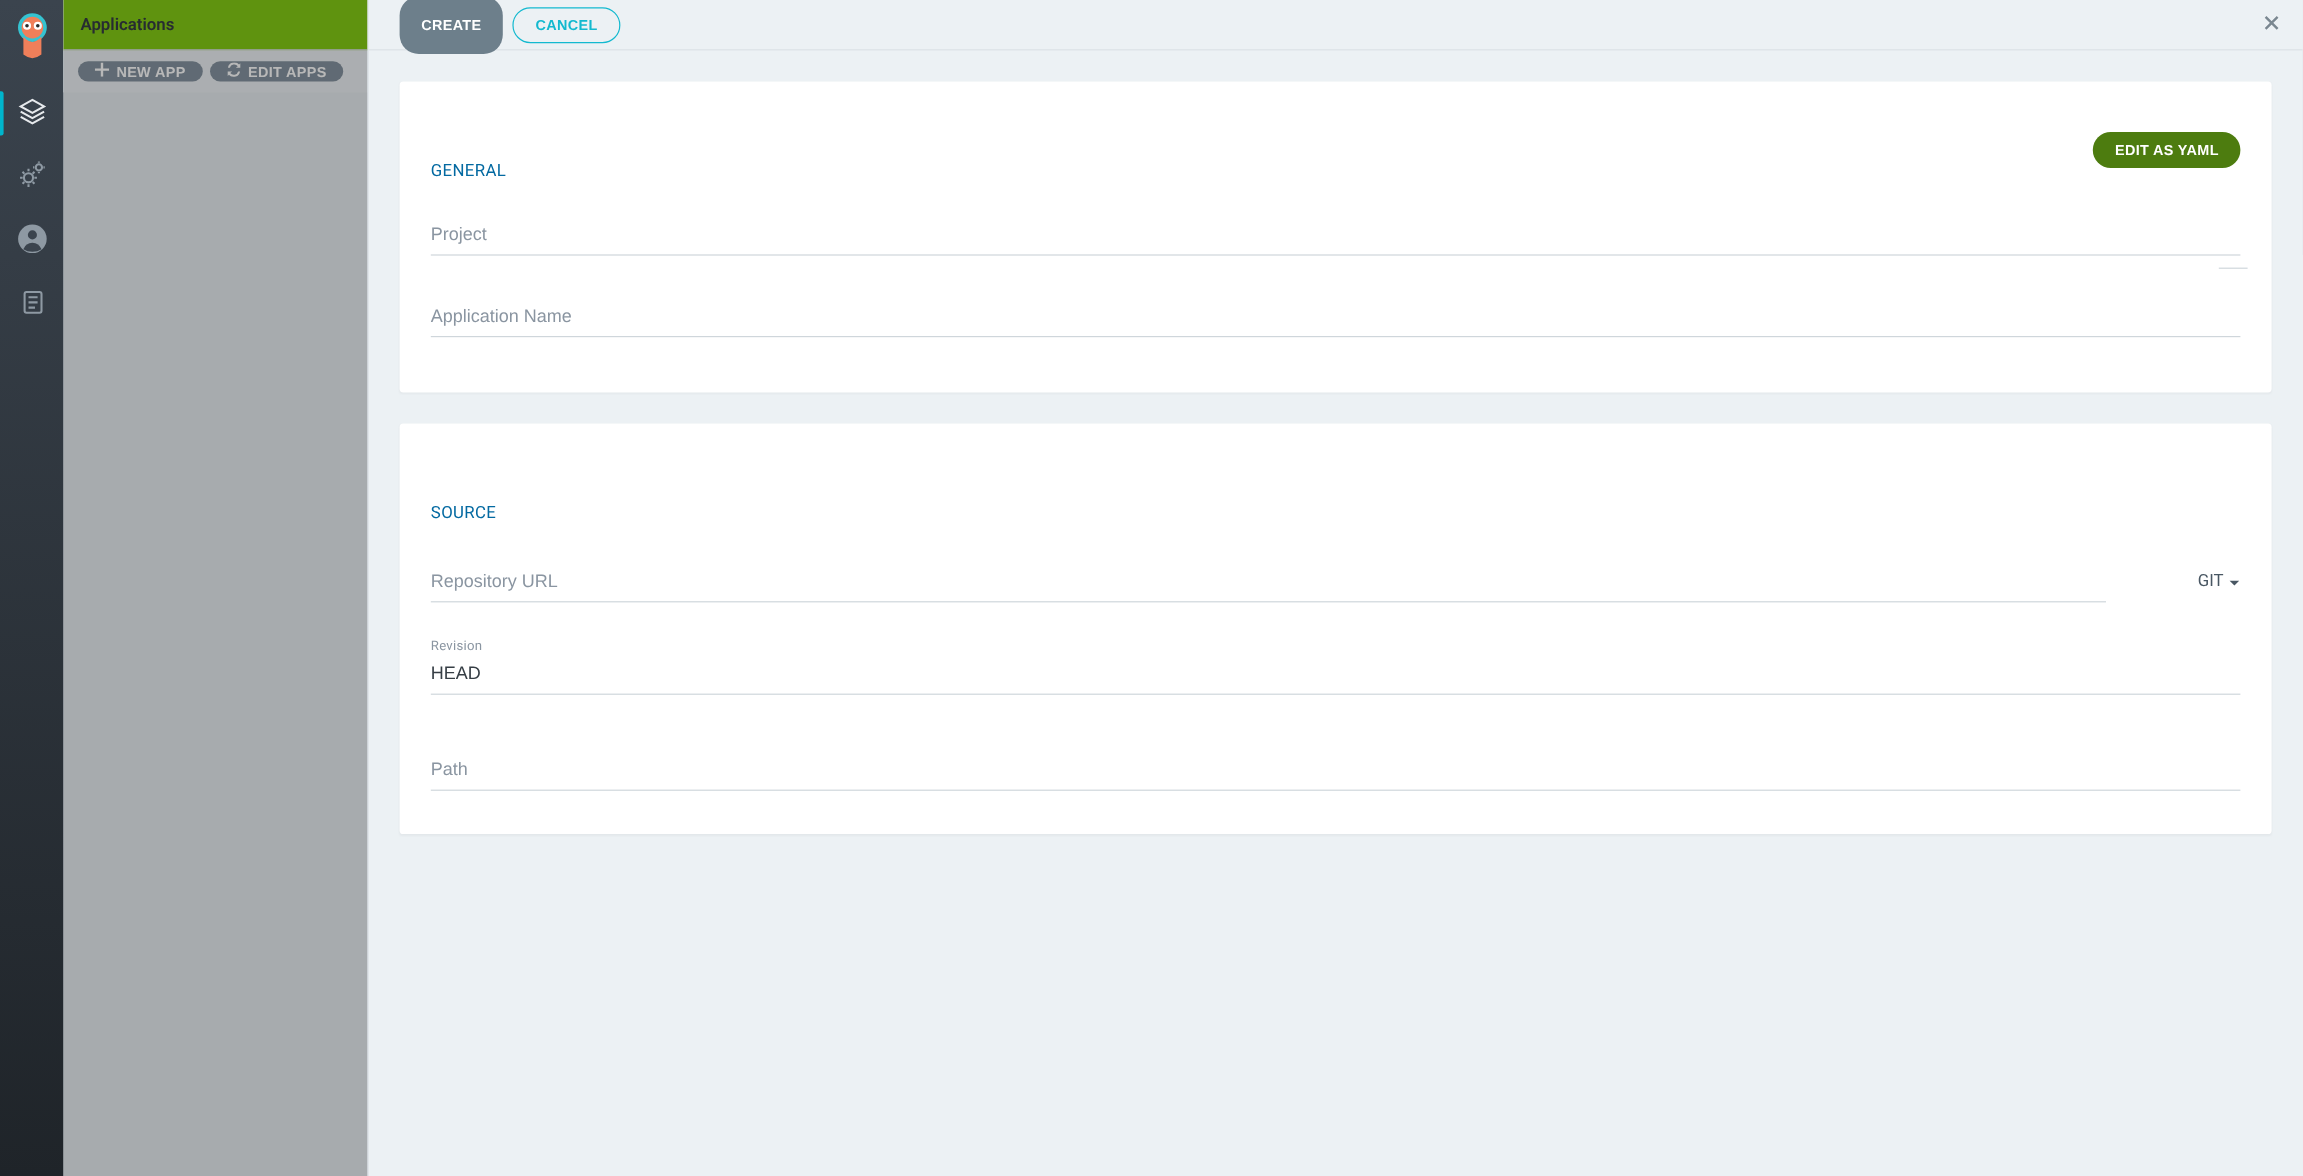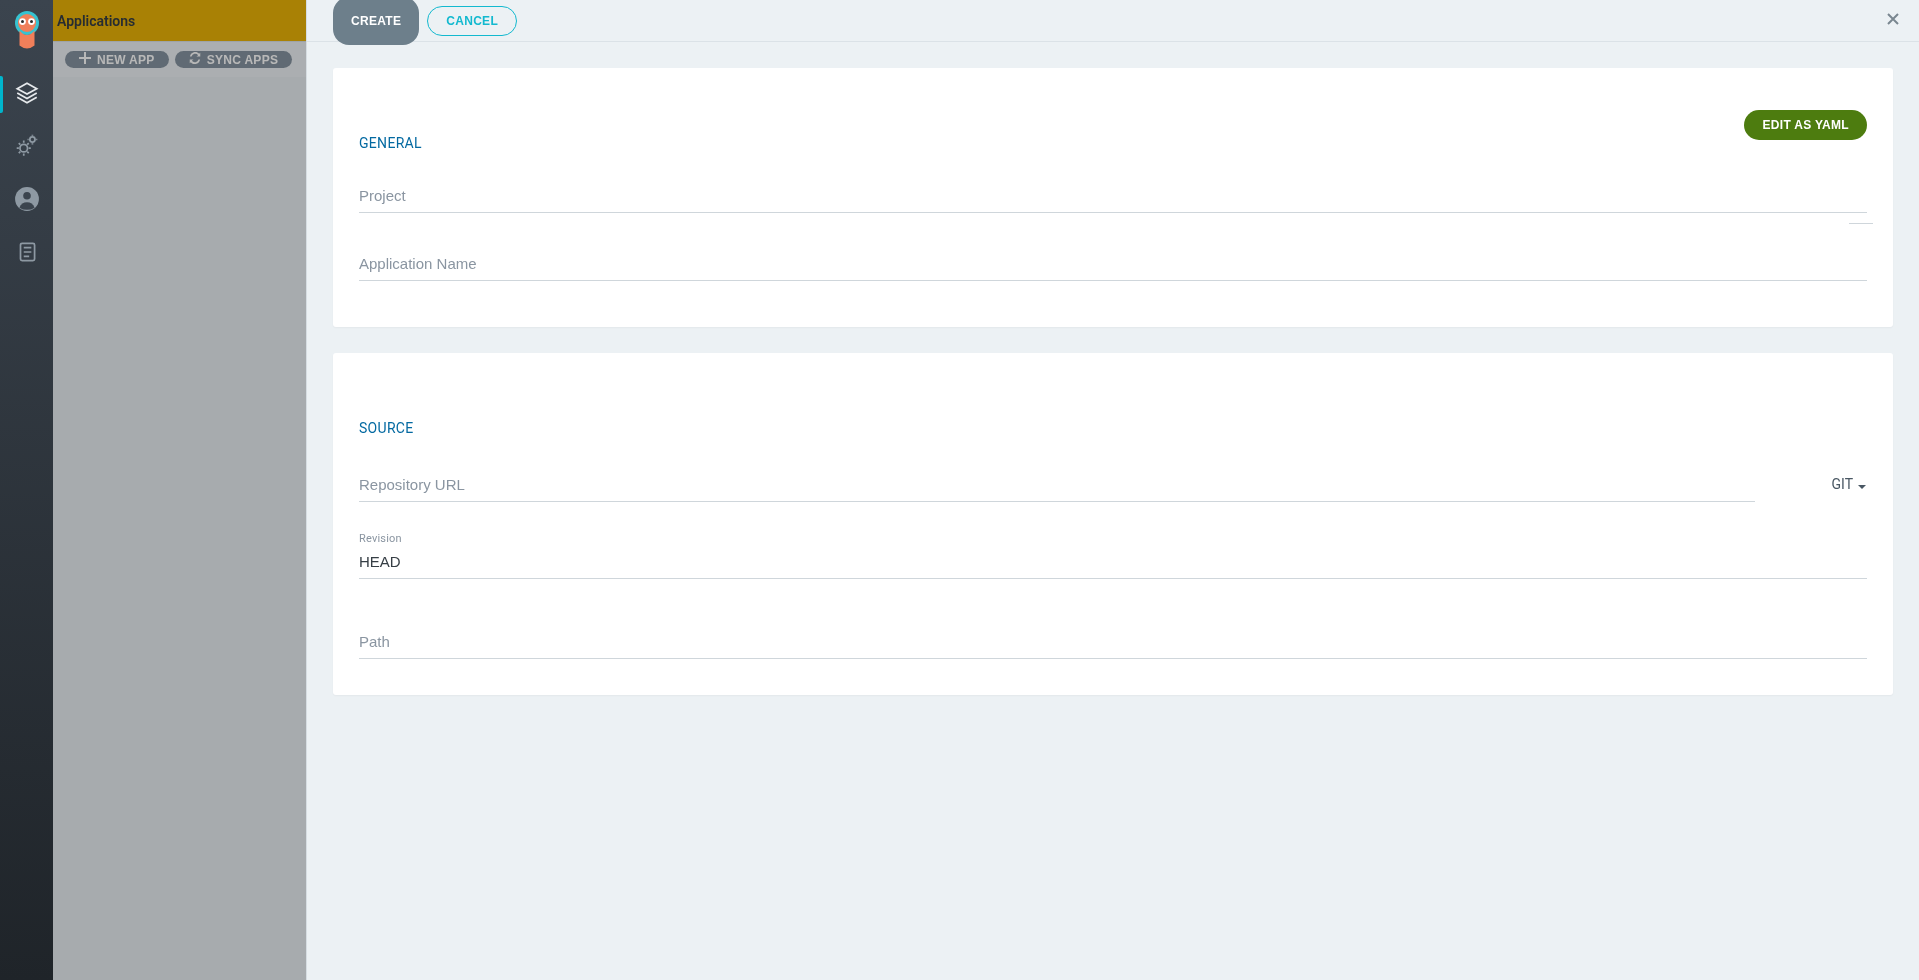--- a/index.html
+++ b/index.html
@@ -59,24 +59,24 @@
     position: relative;
   }
   .sidebar-shade {
     position: absolute; inset: 0;
     background: rgba(0,0,0,0.28);
     pointer-events: none;
   }
   .sidebar-header {
     height: 42px;
     display: flex; align-items: center;
-    padding: 0 4px;
+    padding: 0 14px;
     font-weight: 600;
     color: #363e45;
-    background: #eab308;
+    background: #84cc16;
     border-bottom: 1px solid #dbe2e7;
   }
   .sidebar-toolbar {
     padding: 9px 12px;
     display: flex; gap: 6px;
     background: #eef2f5;
   }
 
   .pill-btn {
     background: #8694a1;
@@ -300,21 +300,21 @@
             </svg>
         </span>
         <span>NEW APP</span>
       </button>
       <button class="pill-btn">
         <span>
           <svg viewBox="0 0 16 16">
               <path d="M13.6 2.4A7 7 0 0 0 1.3 6h2.1a5 5 0 0 1 8.8-1.8L10 6h5V1l-1.4 1.4zM2.4 13.6A7 7 0 0 0 14.7 10h-2.1a5 5 0 0 1-8.8 1.8L6 10H1v5l1.4-1.4z"></path>
             </svg>
         </span>
-        <span>SYNC APPS</span>
+        <span>EDIT APPS</span>
       </button>
     </div>
     <div class="sidebar-shade"></div>
   </aside>
 
   <section class="panel">
     <div class="panel-header">
       <button class="btn-primary">CREATE</button>
       <button class="btn-outline">CANCEL</button>
       <div class="spacer"></div>

